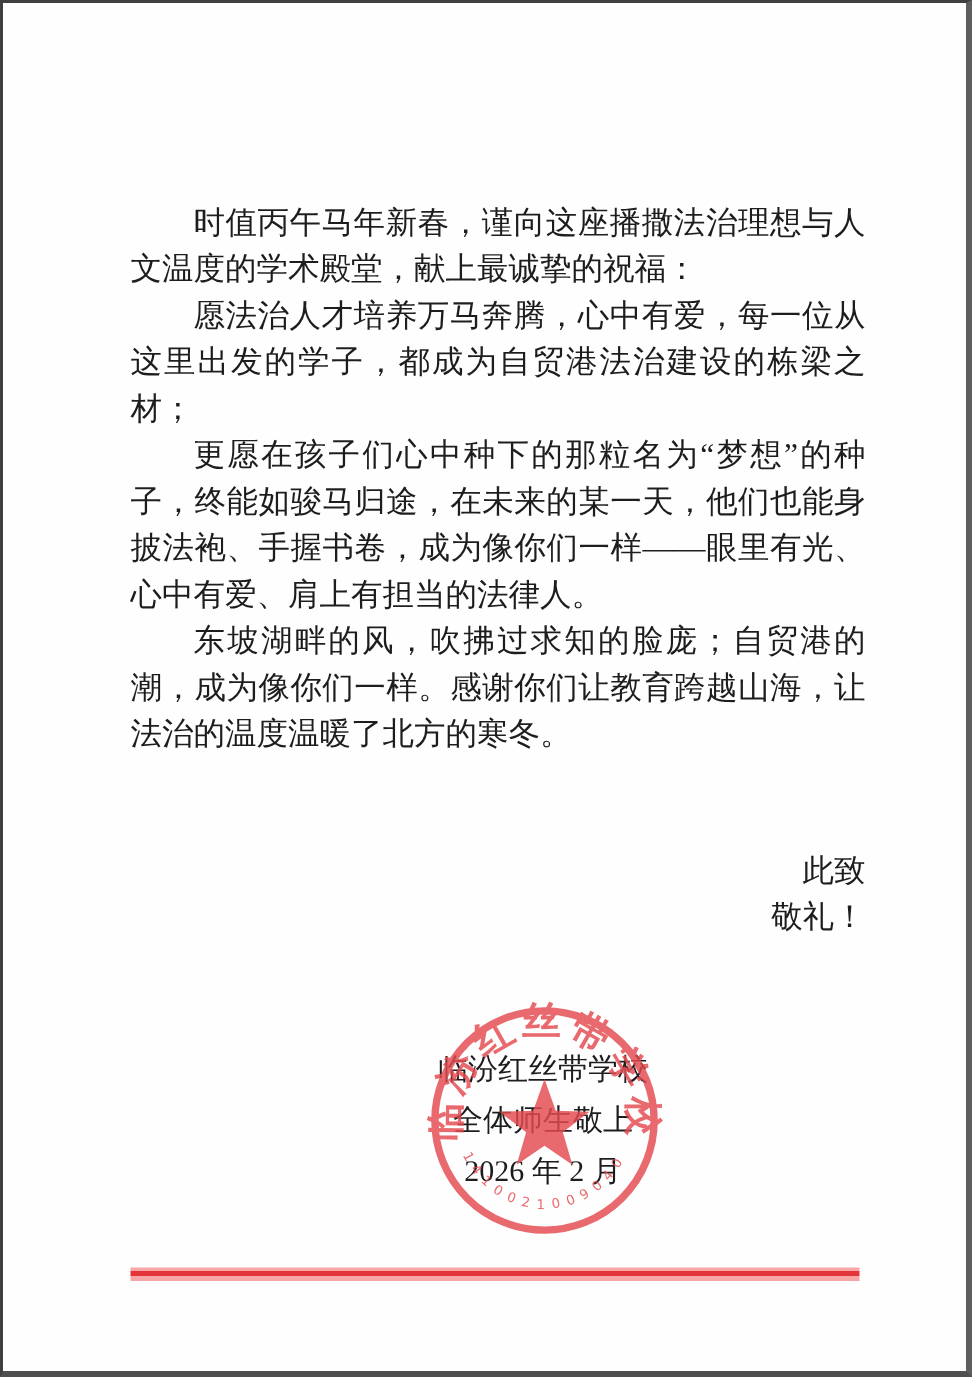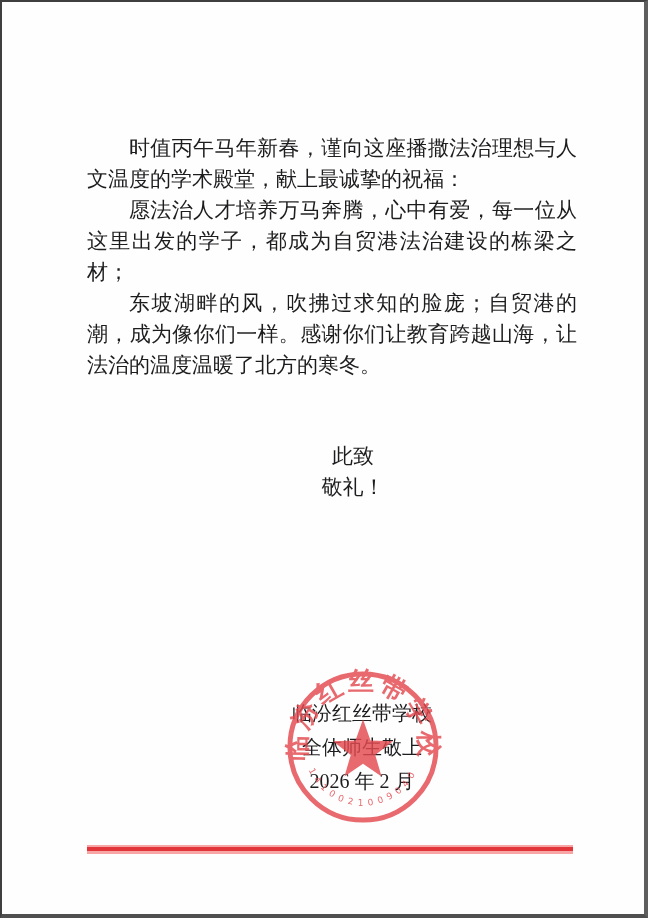--- a/index.html
+++ b/index.html
@@ -15,21 +15,21 @@
     overflow:hidden;
     font-family:"Liberation Serif","DejaVu Serif",serif;
   }
   .letter-body{
     position:absolute;left:85px;top:86px;width:490px;
     color:#1d1d1f;font-size:21px;line-height:31px;
     text-align:justify;text-justify:inter-character;margin-top:45px;
   }
   .letter-body p{margin:0;text-indent:2em;}
   .closing{margin-top:60px;}
-  .closing p{margin:0;text-indent:2em;text-align:center;}
+  .closing p{margin:0;text-indent:2em;text-align:right;}
   .signature{
     position:absolute;left:240px;top:694px;width:240px;
     text-align:center;font-size:20px;line-height:34px;color:#1d1d1f;
   }
   .signature div{white-space:nowrap;}
   .seal{
     position:absolute;left:282px;top:666px;width:158px;height:158px;
     opacity:.82;pointer-events:none;
   }
   .seal-ring{fill:none;stroke:#e4494f;stroke-width:5;}
@@ -47,20 +47,21 @@
   }
 </style>
 </head>
 <body>
 
 <div class="page">
 
   <div class="letter-body">
     <p>时值丙午马年新春，谨向这座播撒法治理想与人文温度的学术殿堂，献上最诚挚的祝福：</p>
     <p>愿法治人才培养万马奔腾，心中有爱，每一位从这里出发的学子，都成为自贸港法治建设的栋梁之材；</p>
+    <p>更愿在孩子们心中种下的那粒名为“梦想”的种子，终能如骏马归途，在未来的某一天，他们也能身披法袍、手握书卷，成为像你们一样——眼里有光、心中有爱、肩上有担当的法律人。</p>
     <p>东坡湖畔的风，吹拂过求知的脸庞；自贸港的潮，成为像你们一样。感谢你们让教育跨越山海，让法治的温度温暖了北方的寒冬。</p>
     <div class="closing">
       <p>此致</p>
       <p>敬礼！</p>
     </div>
   </div>
 
   <div class="signature">
     <div>临汾红丝带学校</div>
     <div>全体师生敬上</div>

